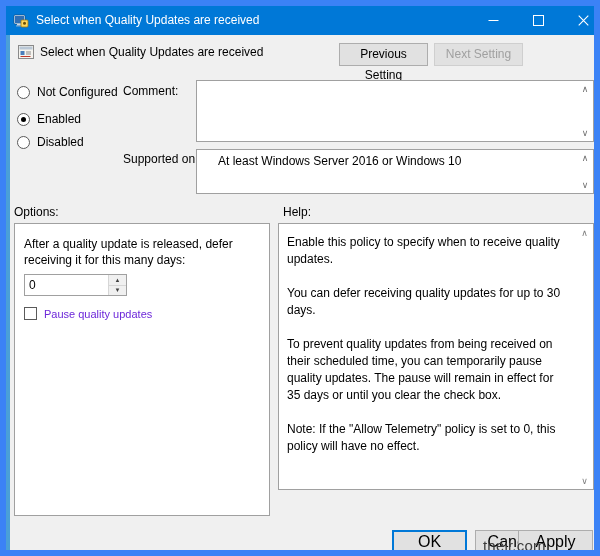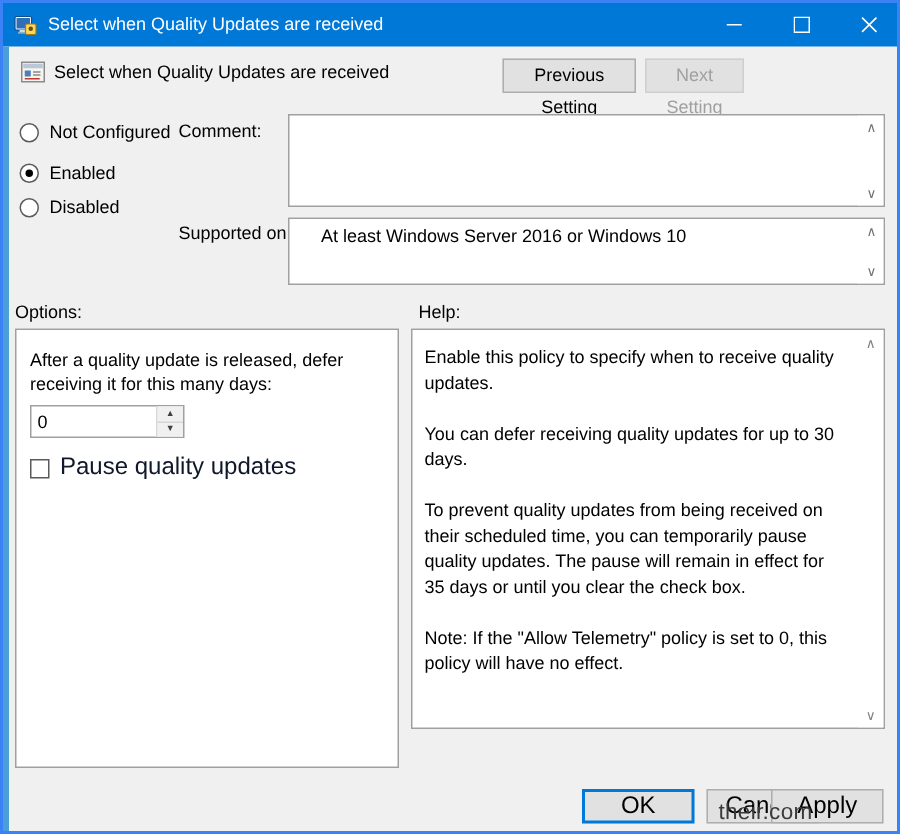--- a/index.html
+++ b/index.html
@@ -14,21 +14,21 @@
     color: #000000;
     -webkit-font-smoothing: antialiased;
   }
 
   #window {
     position: relative;
     width: 600px;
     height: 556px;
     box-sizing: border-box;
     background: #f0f0f0;
-    border: 2px solid #3b82f6;
+    border: 6px solid #3b82f6;
     overflow: hidden;
   }
 
   
   #titlebar {
     position: absolute;
     left: 0; top: 0;
     width: 600px;
     height: 29px;
     background: #0078d7;
@@ -107,21 +107,21 @@
     text-align: center;
     line-height: 21px;
     padding: 0;
   }
   .navbtn.disabled {
     color: #a0a0a0;
     background: #e1e1e1;
     border-color: #cfcfcf;
   }
   #btn-previous-setting { left: 329px; width: 89px; }
-  #btn-next-setting { left: 424px; width: 66px; }
+  #btn-next-setting { left: 424px; width: 89px; }
 
   
   .radio-row {
     position: absolute;
     left: 11px;
     height: 18px;
     display: flex;
     align-items: center;
   }
   #radio-not-configured { top: 77px; }
@@ -281,22 +281,22 @@
     width: 13px;
     height: 13px;
     box-sizing: border-box;
     border: 1px solid #5a5a5a;
     background: #ffffff;
     flex: 0 0 auto;
     margin-right: 7px;
     position: relative;
   }
   .check-label {
-    font-size: 16px;
-    color: #0f172a;
+    font-size: 11px;
+    color: #6d28d9;
     white-space: nowrap;
   }
 
   
   #help-panel {
     position: absolute;
     left: 272px; top: 217px;
     width: 316px; height: 267px;
     box-sizing: border-box;
     background: #ffffff;

